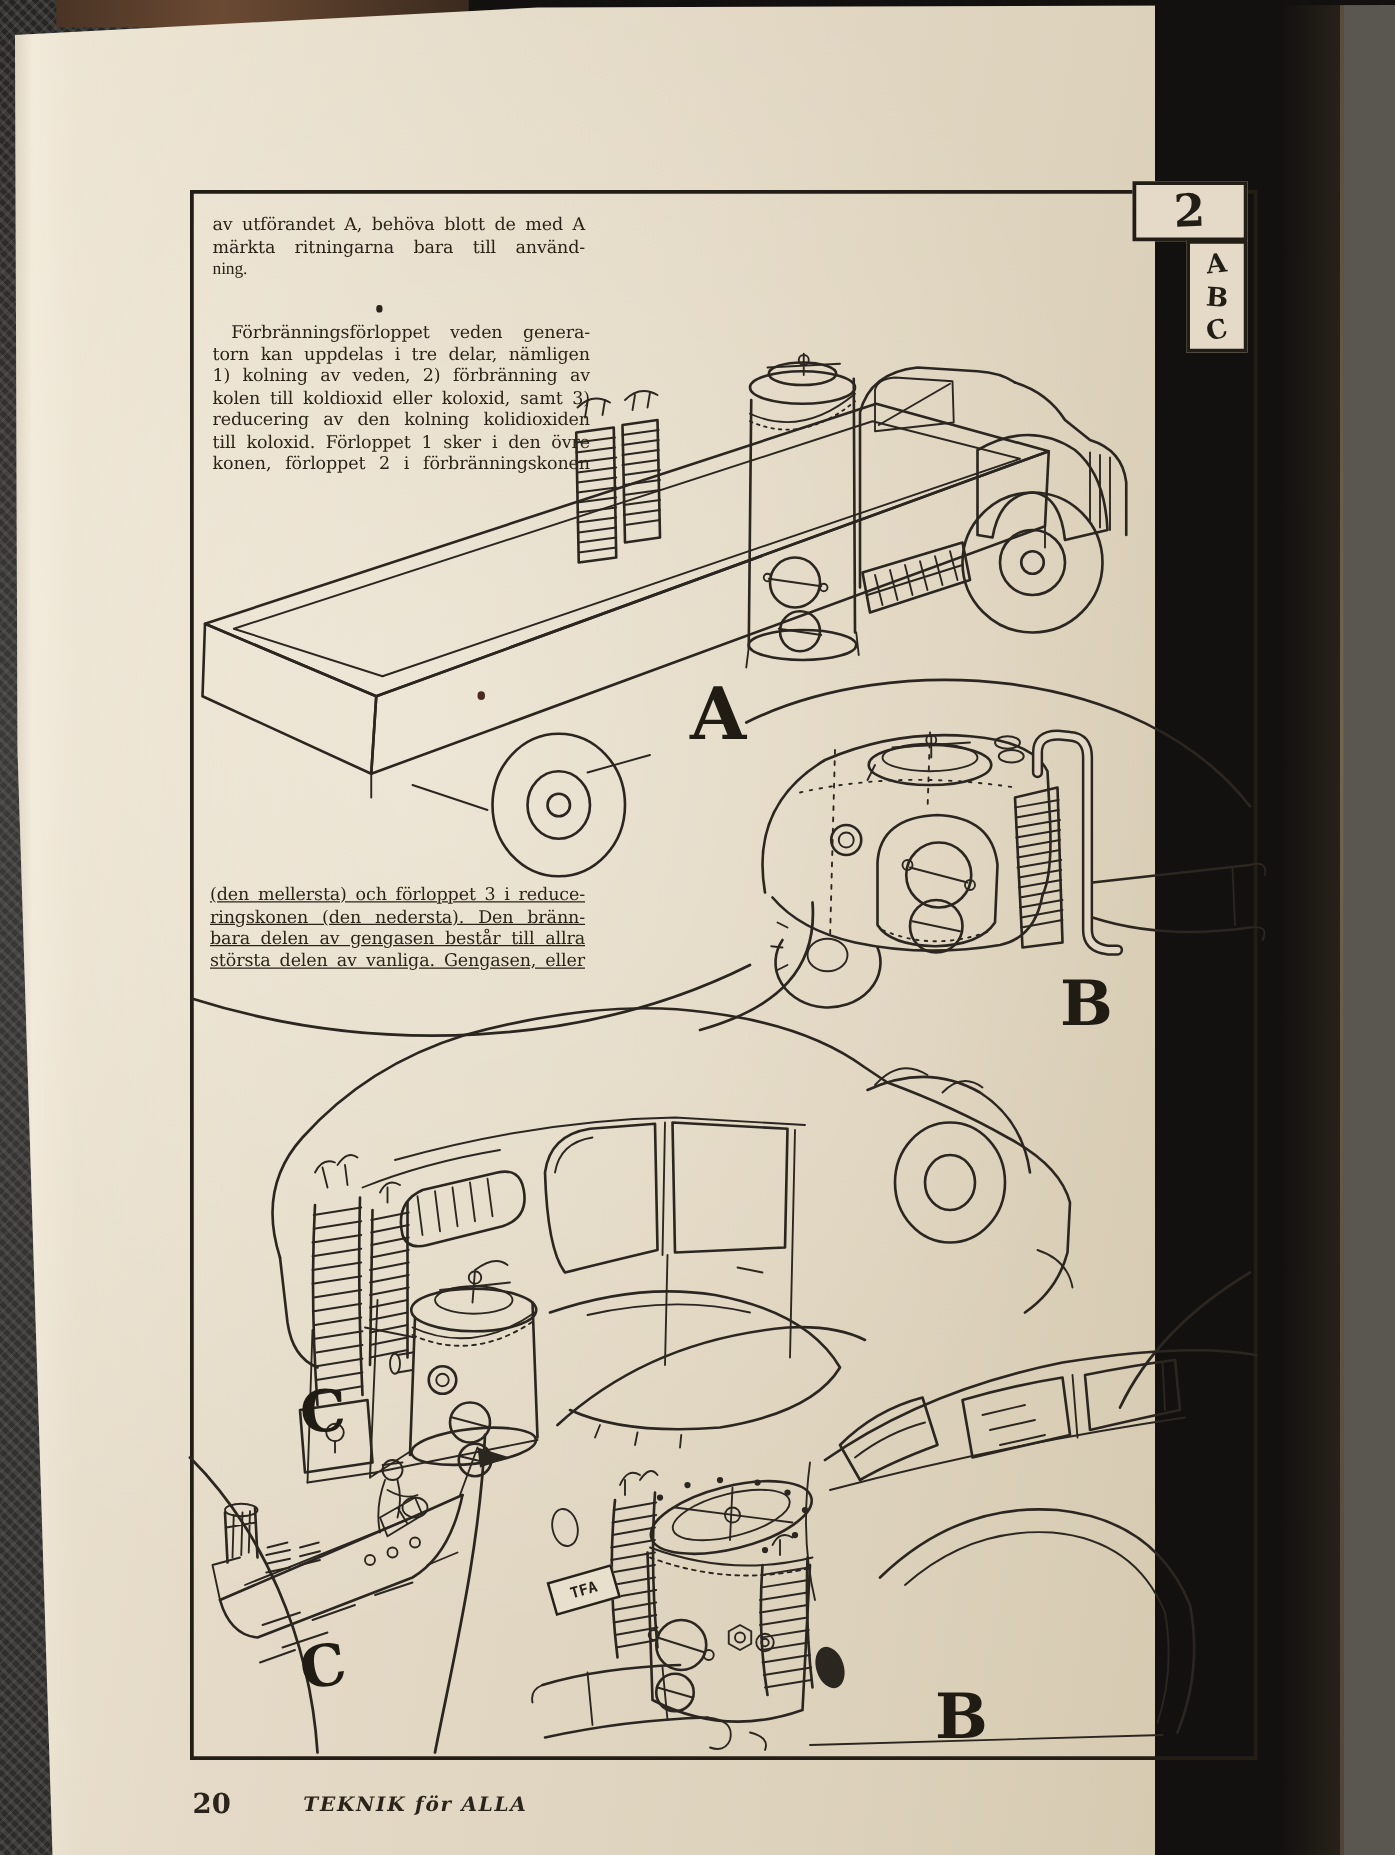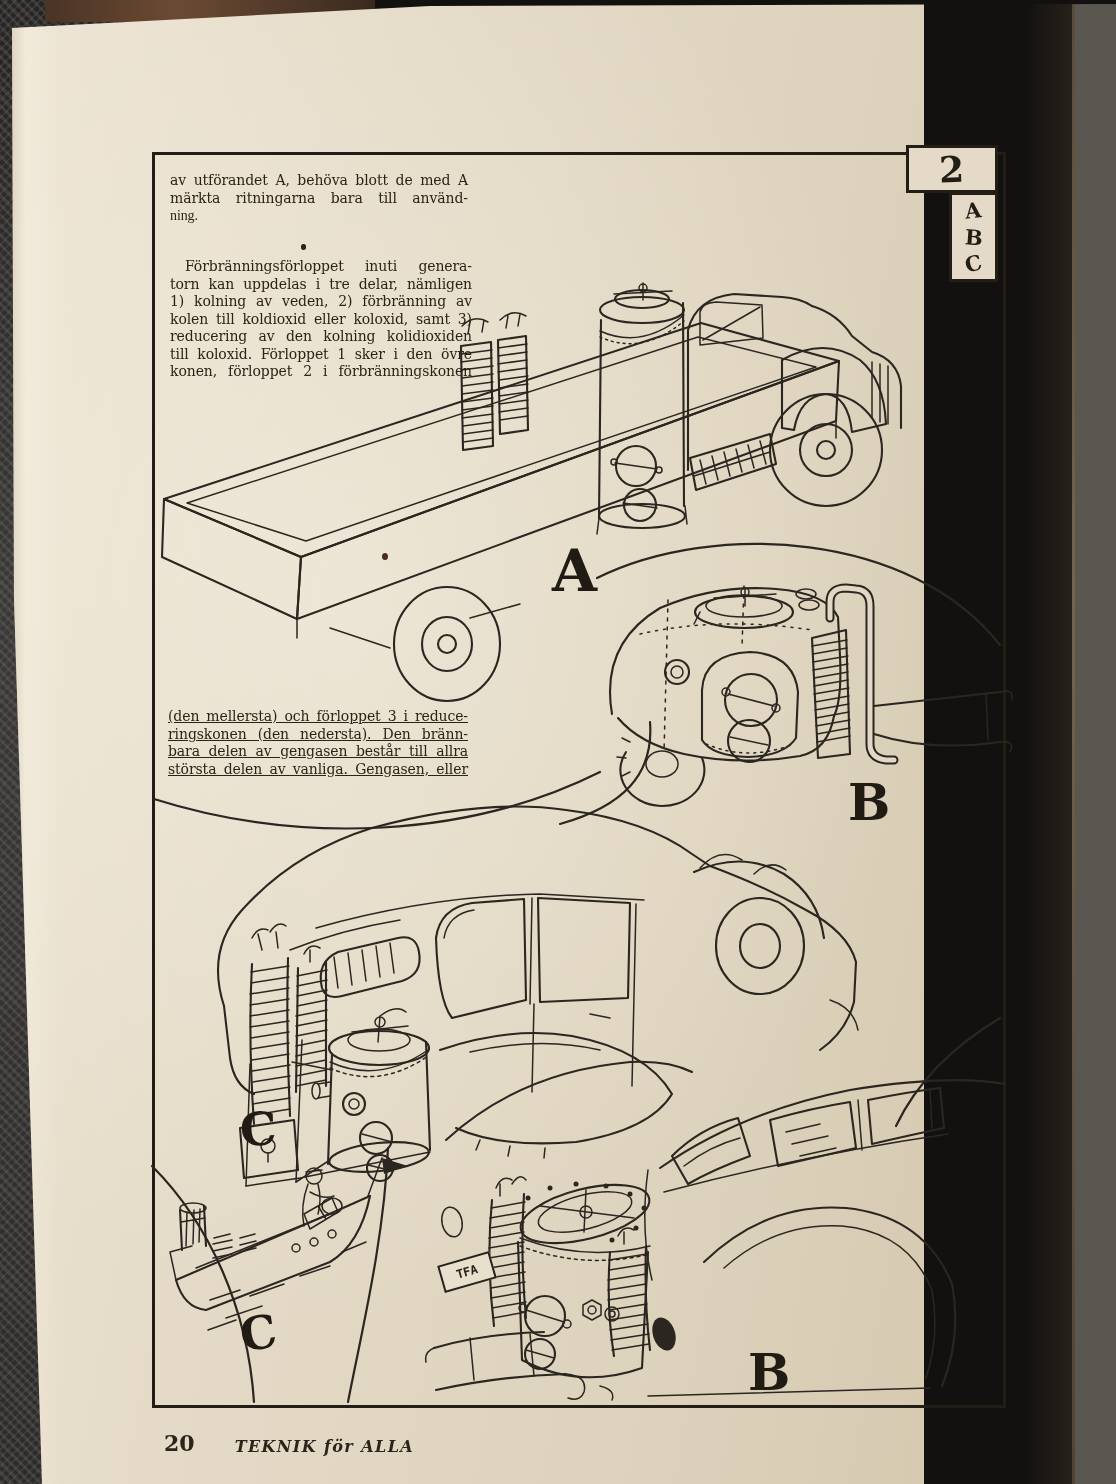--- a/index.html
+++ b/index.html
@@ -81,23 +81,23 @@
   .lab-c2{left:240px;top:1310px;font-size:46px;transform:rotate(-9deg);}
   .lab-b2{left:748px;top:1348px;font-size:50px;}
   
   .plate{
     position:absolute;left:440px;top:1258px;width:50px;height:24px;
     border:2px solid #26211a;background:#e8dfcc;transform:rotate(-16deg);
     display:flex;align-items:center;justify-content:center;
     font-family:"DejaVu Sans Mono",monospace;font-size:12px;font-weight:bold;color:#26211a;
   }
   
-  .footer{position:absolute;left:164px;top:1430px;display:flex;align-items:flex-end;color:#2a241b;}
+  .footer{position:absolute;left:154px;top:1430px;display:flex;align-items:center;color:#2a241b;}
   .footer .pageno{font-size:22px;font-weight:bold;}
-  .footer .mag{margin-left:40px;font-size:16px;font-style:italic;font-weight:600;letter-spacing:1.4px;}
+  .footer .mag{margin-left:58px;font-size:16px;font-style:italic;font-weight:600;letter-spacing:1.4px;}
   
   svg.art{position:absolute;left:0;top:0;}
   svg.art path, svg.art ellipse, svg.art circle{
     fill:none;stroke:#2b2620;stroke-width:2.1;stroke-linecap:round;stroke-linejoin:round;
   }
   svg.art .thin{stroke-width:1.5;}
   svg.art .flow{stroke-width:2.2;}
   svg.art .fill{fill:#2b2620;stroke:none;}
   svg.art .pipein{stroke:#e2d8c5;stroke-width:5;}
   svg.art .pipeout{stroke-width:9;}
@@ -327,21 +327,21 @@
     </g>
   </svg>
 
   <div class="para p1">
       <div class="line">av utförandet A, behöva blott de med A</div>
       <div class="line">märkta ritningarna bara till använd-</div>
       <div class="line">ning.</div>
     </div>
   <div class="sep-dot"></div>
   <div class="para p2 indent-first justify-all">
-      <div class="line">Förbränningsförloppet inuti genera-</div>
+      <div class="line">Förbränningsförloppet veden genera-</div>
       <div class="line">torn kan uppdelas i tre delar, nämligen</div>
       <div class="line">1) kolning av veden, 2) förbränning av</div>
       <div class="line">kolen till koldioxid eller koloxid, samt 3)</div>
       <div class="line">reducering av den kolning kolidioxiden</div>
       <div class="line">till koloxid. Förloppet 1 sker i den övre</div>
       <div class="line">konen, förloppet 2 i förbränningskonen</div>
     </div>
   <div class="para p4 justify-all">
       <div class="line">(den mellersta) och förloppet 3 i reduce-</div>
       <div class="line">ringskonen (den nedersta). Den bränn-</div>

